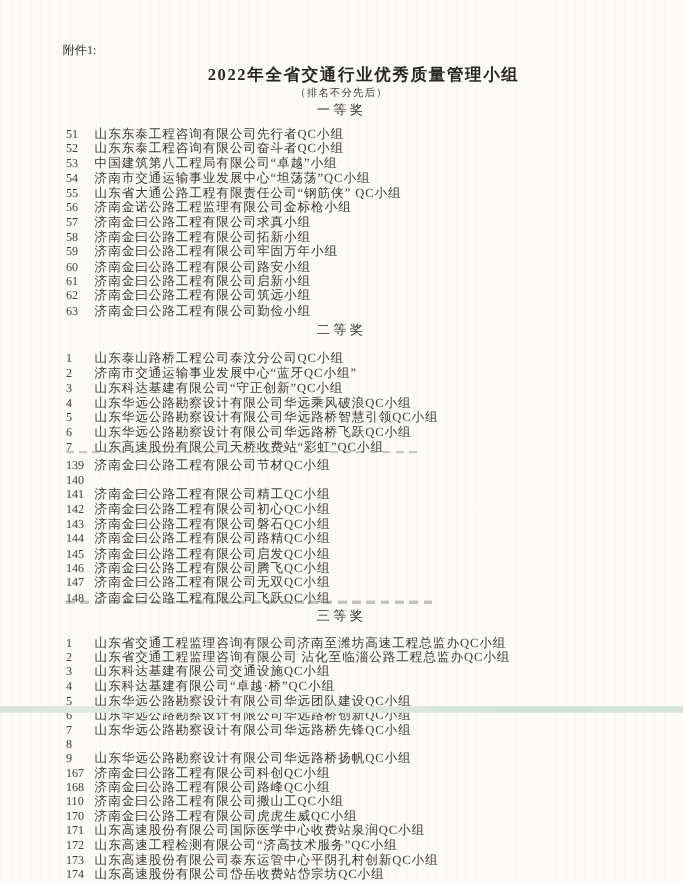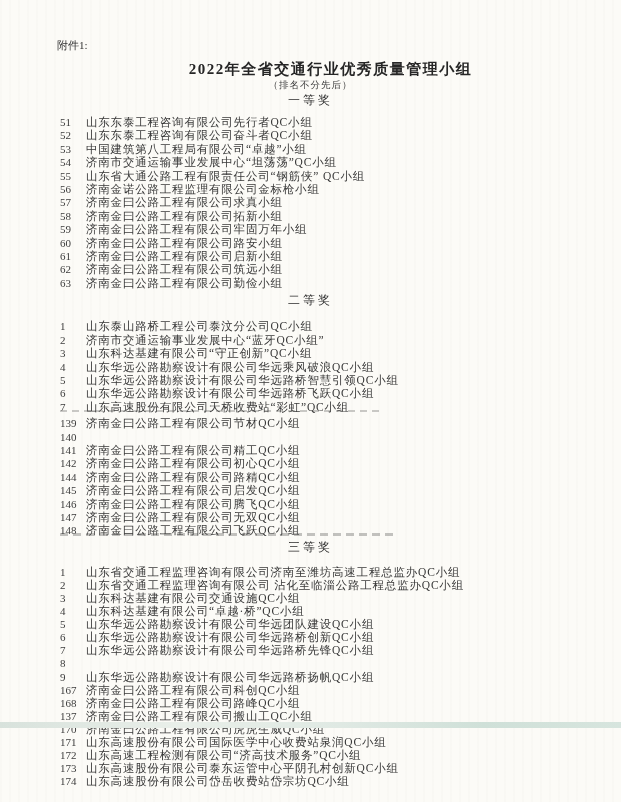--- a/index.html
+++ b/index.html
@@ -3,21 +3,21 @@
 <meta charset="utf-8">
 <style>
   html,body{margin:0;padding:0;}
   body{
     width:621px;height:802px;overflow:hidden;position:relative;
     background:#fcfbf7;
     background-image:repeating-linear-gradient(90deg,rgba(130,128,115,0.025) 0 2px,transparent 2px 9px);
     font-family:"Liberation Serif","DejaVu Serif",serif;
     color:#3a3a3a;
   }
-  .page{position:relative;width:621px;height:728px;}
+  .page{position:relative;width:621px;height:648px;}
   .attachment{padding-top:38px;margin-left:57px;font-size:11px;color:#333;}
   .title{margin:8px 0 0;text-align:center;font-size:15px;line-height:17px;
          font-weight:bold;letter-spacing:1.5px;color:#262626;padding-left:40px;}
   .subtitle{text-align:center;font-size:9.5px;line-height:11px;margin-top:2px;
             letter-spacing:1px;color:#3a3a3a;}
   .section-heading{text-align:center;font-size:12px;line-height:13px;font-weight:normal;
                    letter-spacing:3px;color:#2b2b2b;margin-top:3px;}
   .section-heading.h2{margin-top:4px;}
   .section-heading.h3{margin-top:3px;}
   .list{margin-top:9px;}
@@ -153,20 +153,24 @@
           </div>
           <div class="row">
             <span class="num">141</span>
             <span class="txt">济南金曰公路工程有限公司精工QC小组</span>
           </div>
           <div class="row">
             <span class="num">142</span>
             <span class="txt">济南金曰公路工程有限公司初心QC小组</span>
           </div>
           <div class="row">
+            <span class="num">143</span>
+            <span class="txt">济南金曰公路工程有限公司磐石QC小组</span>
+          </div>
+          <div class="row">
             <span class="num">144</span>
             <span class="txt">济南金曰公路工程有限公司路精QC小组</span>
           </div>
           <div class="row">
             <span class="num">145</span>
             <span class="txt">济南金曰公路工程有限公司启发QC小组</span>
           </div>
           <div class="row">
             <span class="num">146</span>
             <span class="txt">济南金曰公路工程有限公司腾飞QC小组</span>
@@ -224,21 +228,21 @@
         <div class="list cont-tight">
           <div class="row">
             <span class="num">167</span>
             <span class="txt">济南金曰公路工程有限公司科创QC小组</span>
           </div>
           <div class="row">
             <span class="num">168</span>
             <span class="txt">济南金曰公路工程有限公司路峰QC小组</span>
           </div>
           <div class="row">
-            <span class="num">137</span>
+            <span class="num">110</span>
             <span class="txt">济南金曰公路工程有限公司搬山工QC小组</span>
           </div>
           <div class="row">
             <span class="num">170</span>
             <span class="txt">济南金曰公路工程有限公司虎虎生威QC小组</span>
           </div>
           <div class="row">
             <span class="num">171</span>
             <span class="txt">山东高速股份有限公司国际医学中心收费站泉润QC小组</span>
           </div>

